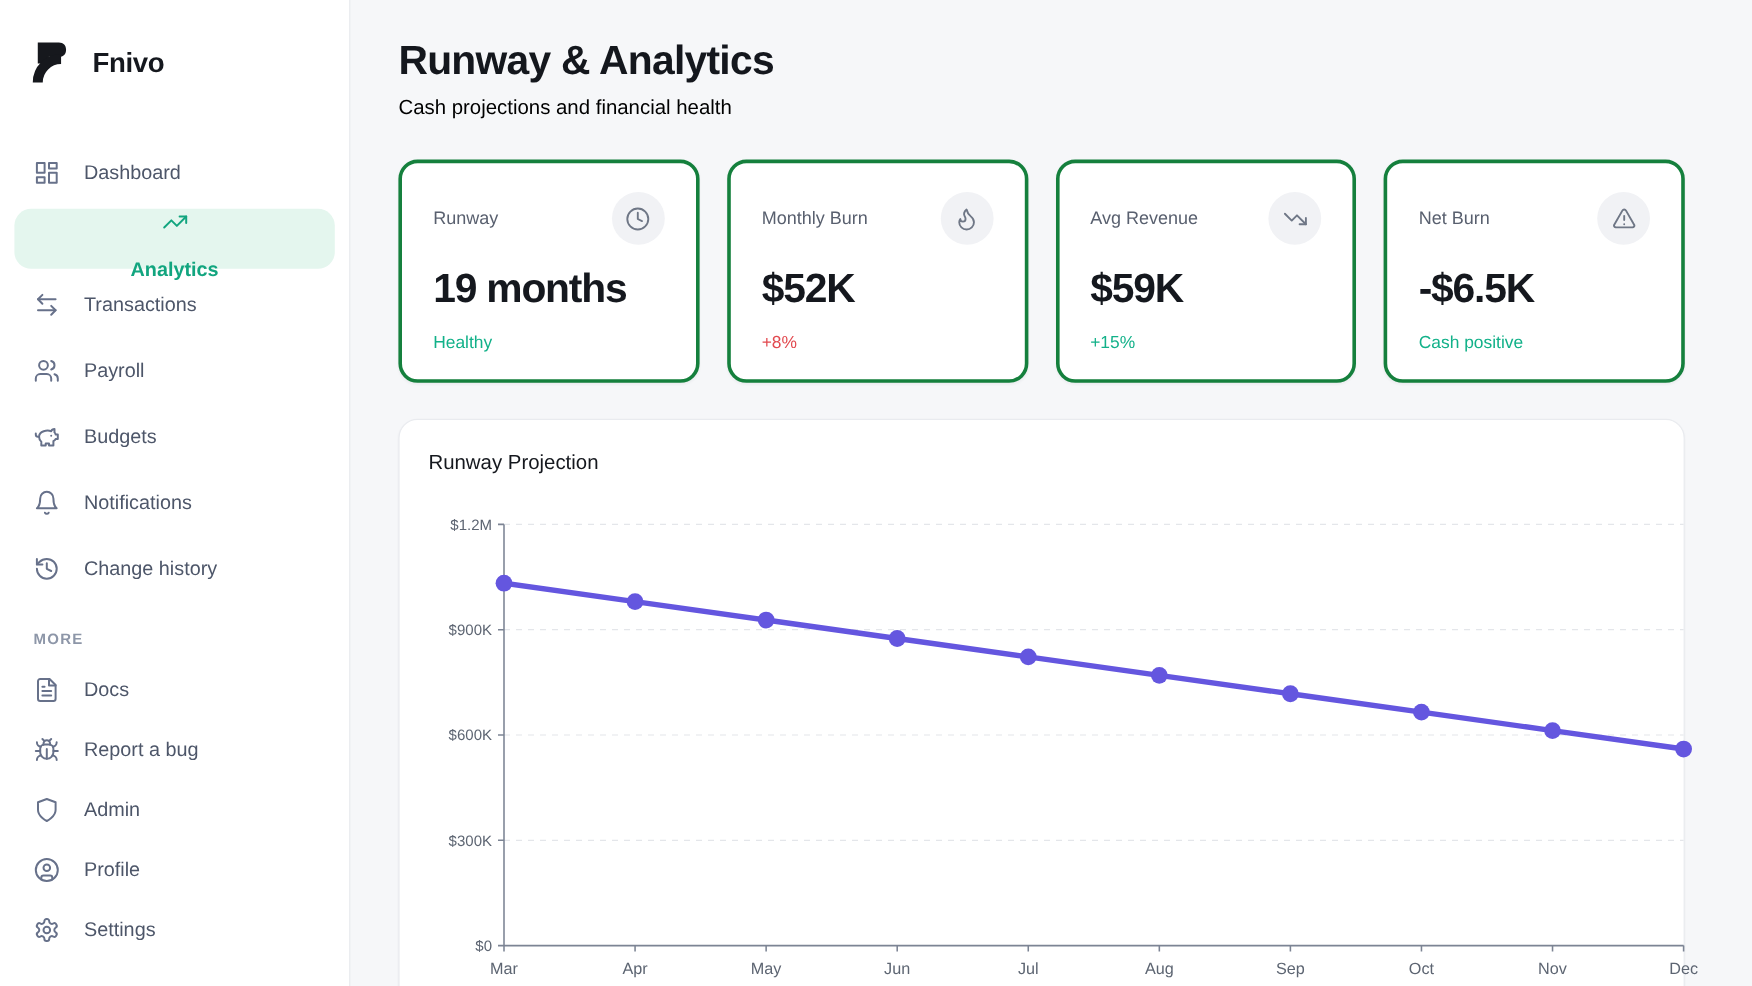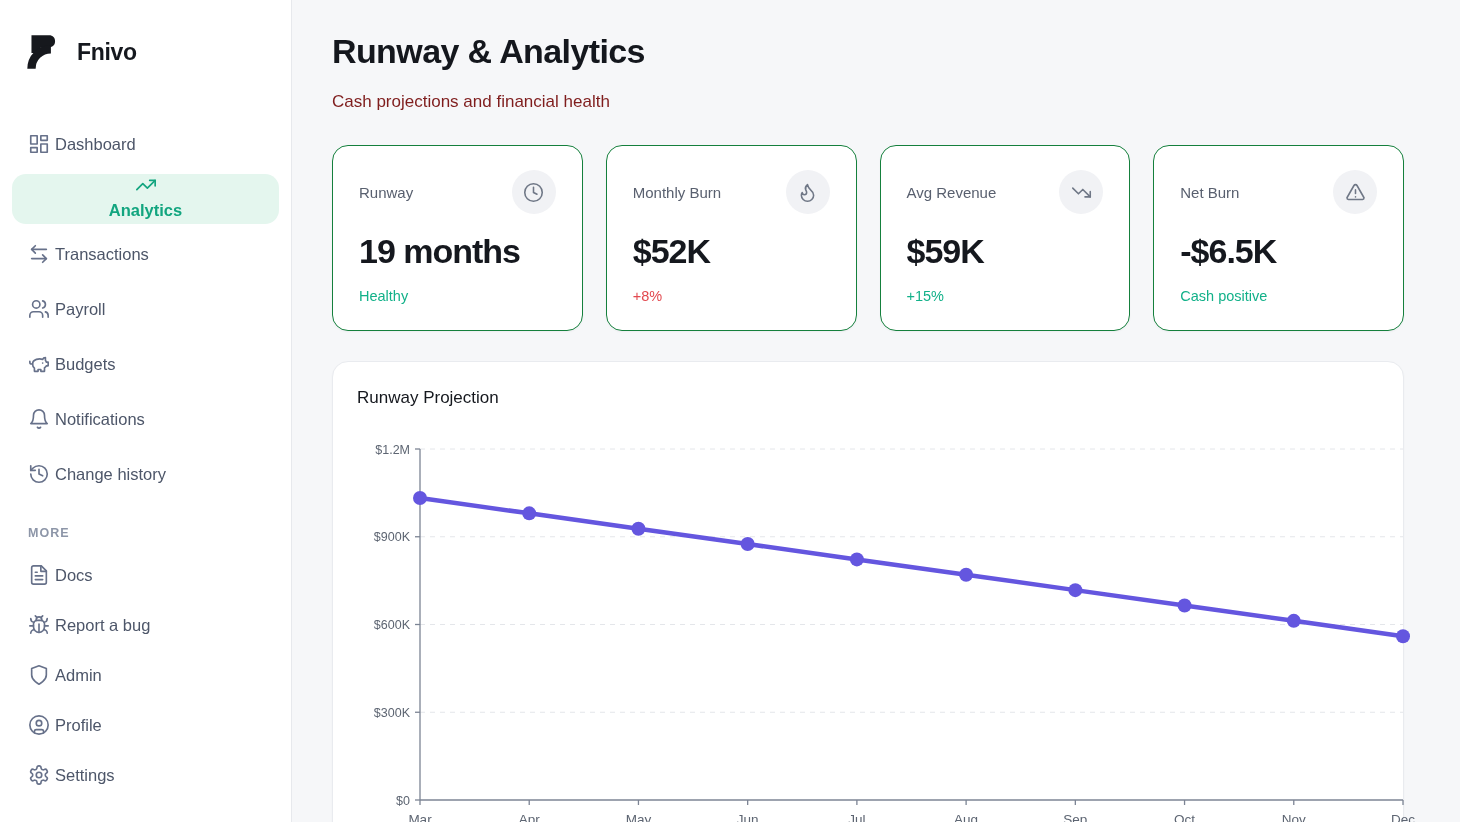--- a/index.html
+++ b/index.html
@@ -6,37 +6,37 @@
   html,body { width:1460px; height:822px; overflow:hidden; background:#f6f7f9;
               font-family:"Liberation Sans","DejaVu Sans",sans-serif; }
   .app { display:flex; width:1428px; height:822px; overflow:hidden; }
 
   
   .sidebar { width:292px; min-width:292px; background:#ffffff; border-right:1px solid #e7e9ed;
              padding:30px 0 0 0; height:822px; }
   .brand { display:flex; align-items:center; gap:15px; padding:0 0 0 25px; height:44px; }
   .brand-name { font-size:23px; font-weight:800; color:#15181e; letter-spacing:-0.3px; }
   .nav { margin-top:45px; padding:0 12px; }
-  .nav-item { display:flex; align-items:center; gap:5px; height:50px; padding:0 16px;
+  .nav-item { display:flex; align-items:center; gap:20px; height:50px; padding:0 16px;
               border-radius:14px; color:#4d5669; font-size:16.5px; cursor:pointer; margin-bottom:5px; }
   .nav-item svg { flex:0 0 auto; color:#67718a; }
   .nav-item.active { background:#e4f6ee; color:#12a57f; font-weight:600;flex-direction:column; }
   .nav-item.active svg { color:#12a57f; }
   .nav-more { margin-top:27px; padding:0 12px; }
   .nav-more .nav-item { margin-bottom:0;text-align:center; }
   .section-label { font-size:12.5px; font-weight:700; letter-spacing:1px; color:#8d96a8;
                    padding:0 0 10px 16px; }
 
   
   .main { flex:1; padding:32px 24px 0 40px; height:822px; overflow:hidden; }
   .page-title { font-size:34px; font-weight:800; color:#14171d; letter-spacing:-0.6px; }
-  .page-subtitle { font-size:17px; color:#7f1d1d; margin-top:21px; }
+  .page-subtitle { font-size:17px; color:#000000; margin-top:9px; }
 
   .stats-grid { display:grid; grid-template-columns:repeat(4,1fr); gap:23px; margin-top:33px; }
-  .stat-card { background:#fff; border:1px solid #15803d; border-radius:16px; padding:24px 26px;
+  .stat-card { background:#fff; border:3px solid #15803d; border-radius:16px; padding:24px 26px;
                height:186px; box-shadow:0 1px 2px rgba(16,24,40,.04); }
   .stat-head { display:flex; justify-content:space-between; align-items:flex-start; }
   .stat-label { font-size:15px; color:#59606f; margin-top:14px; }
   .icon-circle { width:44px; height:44px; border-radius:50%; background:#f1f2f5;
                  display:flex; align-items:center; justify-content:center; color:#6f7786; }
   .stat-value { font-size:34px; font-weight:800; color:#15181e; letter-spacing:-1px; margin-top:18px; }
   .stat-delta { font-size:14.5px; font-weight:500; margin-top:17px; }
 
   .chart-card { background:#fff; border:1px solid #e9ebef; border-radius:16px; margin-top:30px;
                 padding:26px 24px; height:560px; box-shadow:0 1px 2px rgba(16,24,40,.04); }

